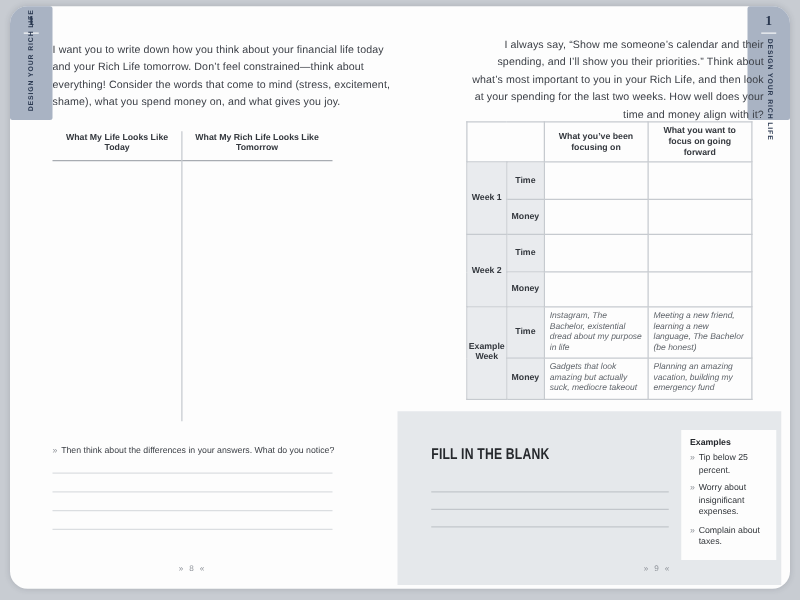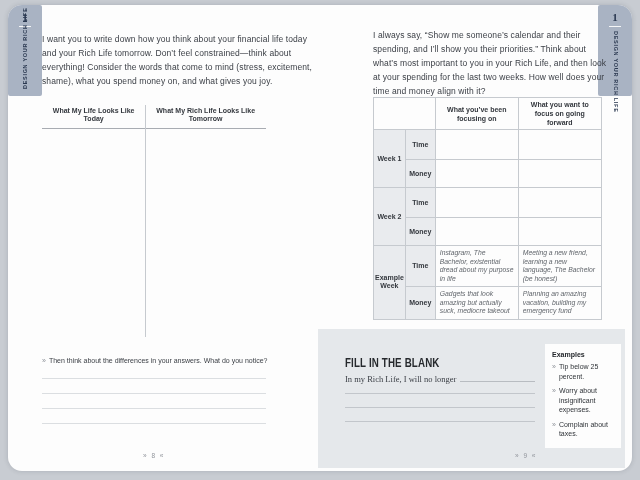--- a/index.html
+++ b/index.html
@@ -29,21 +29,21 @@
     height:58px;white-space:nowrap;
   }
   .tab-left .tab-title{transform:rotate(180deg);}
   
   .intro{
     position:absolute;margin:0;
     font-family:Liberation Sans, sans-serif;font-size:8.5px;line-height:14px;
     color:#3a3e45;letter-spacing:.1px;
   }
   .intro-left{left:34px;top:27px;width:274px;}
-  .intro-right{left:365px;top:23px;width:238px;}
+  .intro-right{left:365px;top:23px;width:238px;text-align:right;}
   .page-num{
     position:absolute;font-size:6.5px;letter-spacing:1.5px;color:#90949b;text-align:center;
   }
   .page-num-left{left:34px;top:447px;width:224px;}
   
   .ltable{position:absolute;left:34px;top:99px;width:224px;height:233px;}
   .lheads{display:flex;border-bottom:1px solid #a8acb2;}
   .lth{font-size:7px;font-weight:bold;color:#34383e;text-align:center;padding:3px 2px 5px;line-height:8px;}
   .lth1{width:103px;}
   .lth2{width:121px;}
@@ -179,24 +179,20 @@
     <tr style="height:30px">
       <td class="glabel">Money</td>
       <td class="example">Gadgets that look amazing but actually suck, mediocre takeout</td>
       <td class="example">Planning an amazing vacation, building my emergency fund</td>
     </tr>
   </tbody>
     </table>
 
   <div class="fill-box">
     <div class="fill-title">FILL IN THE BLANK</div>
-    <div class="fill-sentence">
-      <span>In my Rich Life, I will no longer</span>
-      <span class="inline-line"></span>
-    </div>
     <div class="frule" style="top:64px"></div>
     <div class="frule" style="top:78px"></div>
     <div class="frule" style="top:92px"></div>
 
     <div class="examples">
       <div class="ex-head">Examples</div>
       <div class="ex-item">
         <span class="marker">»</span>
         <span>Tip below 25 percent.</span>
       </div>

